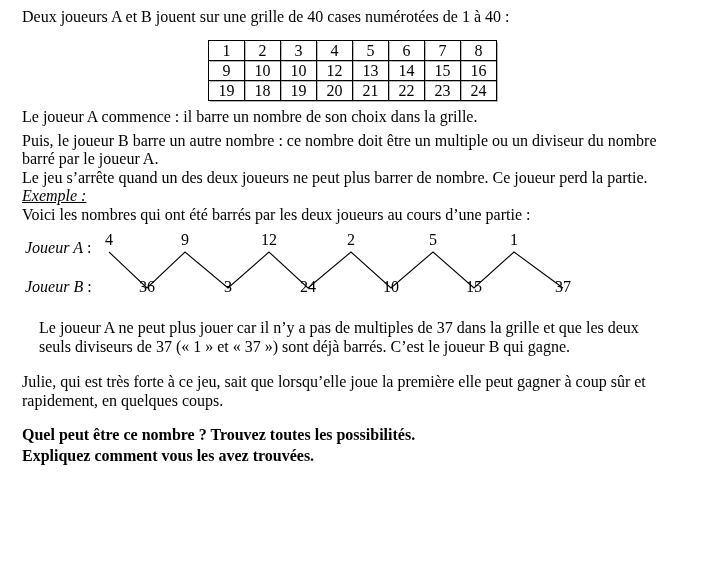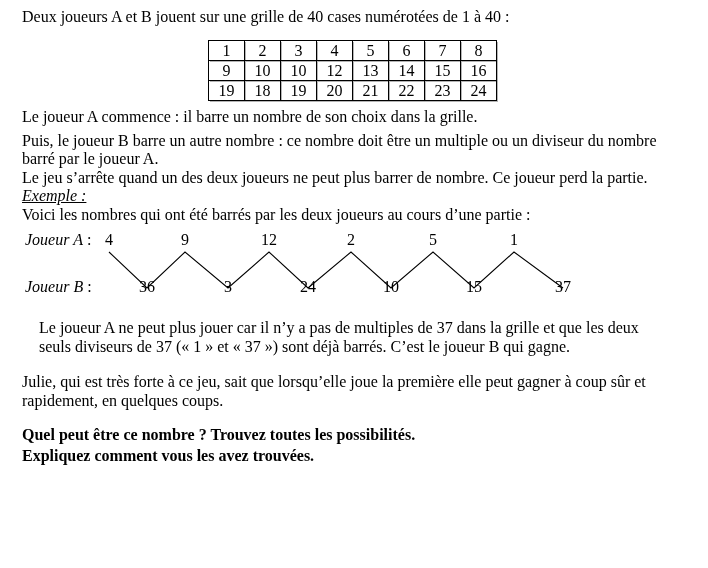--- a/index.html
+++ b/index.html
@@ -27,21 +27,21 @@
 
   
   .rules { margin-top:7px; }
   .rule-first { margin-bottom:5px; }
   .example-heading { text-decoration:underline;font-style:italic; }
 
   
   .diagram { position:relative; height:77px; margin-top:2px; }
   .dg-lines { position:absolute; left:0; top:0; }
   .dg-label { position:absolute; line-height:19px; white-space:pre; }
-  .dg-label-a { left:3px; top:3px; }
+  .dg-label-a { left:3px; top:11px; }
   .dg-label-b { left:3px; top:50px; }
   .dg-num { position:absolute; transform:translateX(-50%); line-height:19px; }
   .dg-num-a { top:3px; }
   .dg-num-b { top:50px; }
 
   
   .conclusion { margin-top:14px; padding-left:17px; line-height:19px; }
   .julie { margin-top:16px; }
   .julie p { line-height:19px; }
   .q { font-weight:bold; line-height:19px; }

